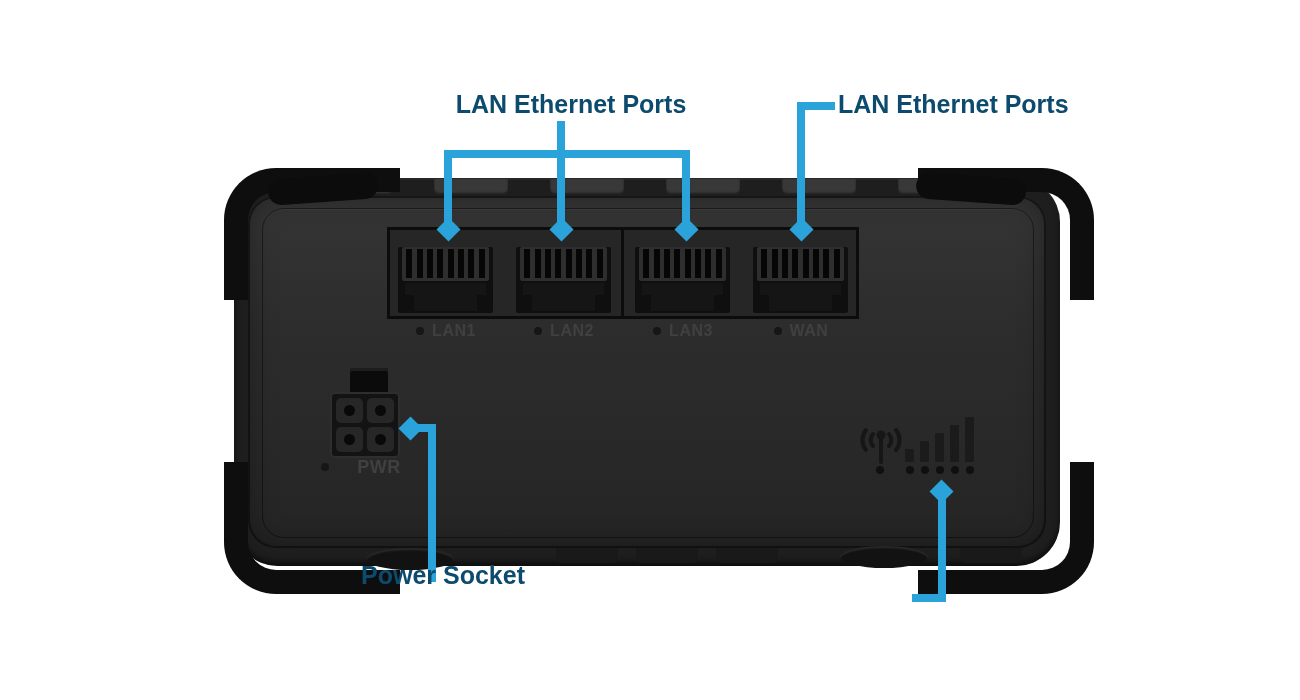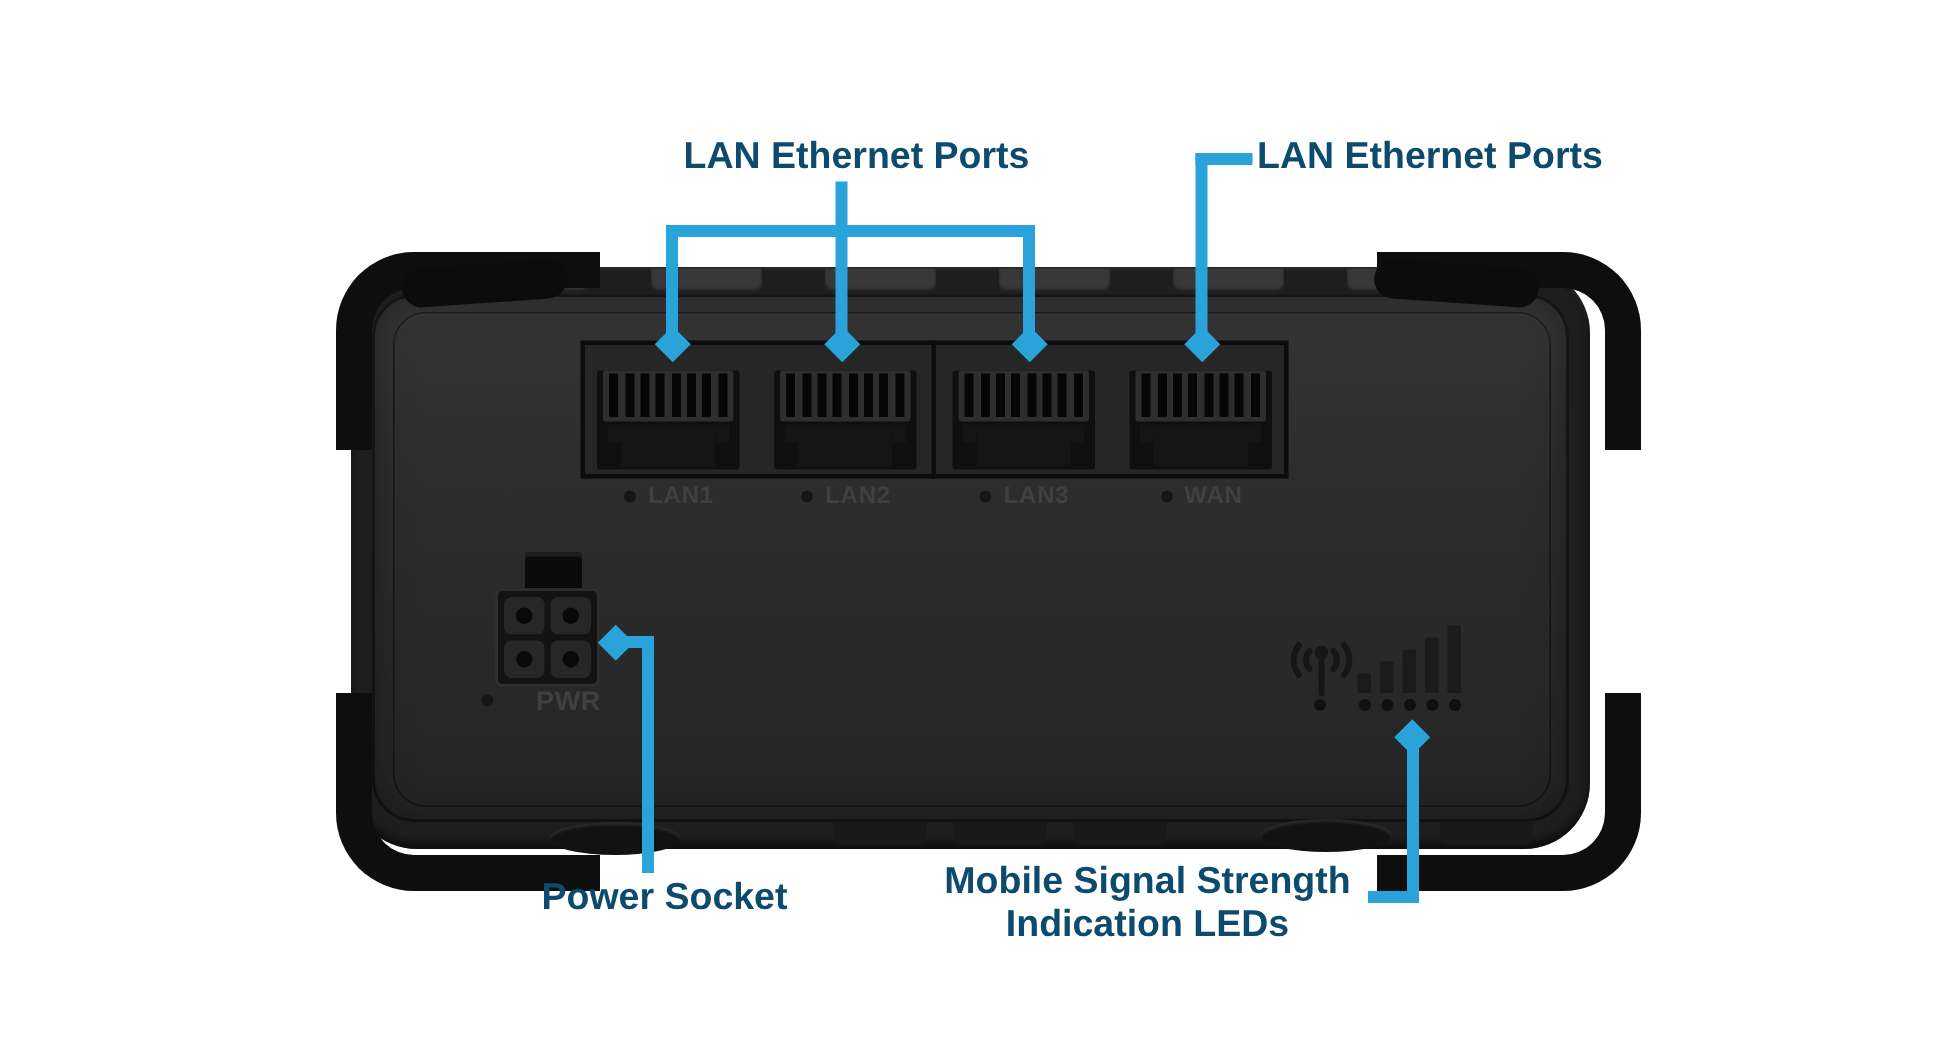--- a/index.html
+++ b/index.html
@@ -222,20 +222,16 @@
   <div class="abs diamond" style="left:402px;top:420px;"></div>
 
   <div class="abs c-line" style="left:938px;top:499px;width:8px;height:103px;"></div>
   <div class="abs c-line" style="left:912px;top:594px;width:34px;height:8px;"></div>
   <div class="abs diamond" style="left:933px;top:483px;"></div>
 
   <div class="abs callout-text tc" style="left:440px;top:90px;width:262px;">LAN Ethernet Ports</div>
 
   <div class="abs callout-text" style="left:838px;top:90px;width:250px;">LAN Ethernet Ports</div>
 
-  <div class="abs callout-text tc" style="left:333px;top:584px;width:220px;">Power Socket</div>
-
-  <div class="abs callout-text tc" style="left:585px;top:573px;width:360px;">
-    <div>Mobile Signal Strength</div>
-    <div>Indication LEDs</div>
-  </div>
+  <div class="abs callout-text tc" style="left:333px;top:561px;width:220px;">Power Socket</div>
+
 
 </div>
 
 </body></html>

